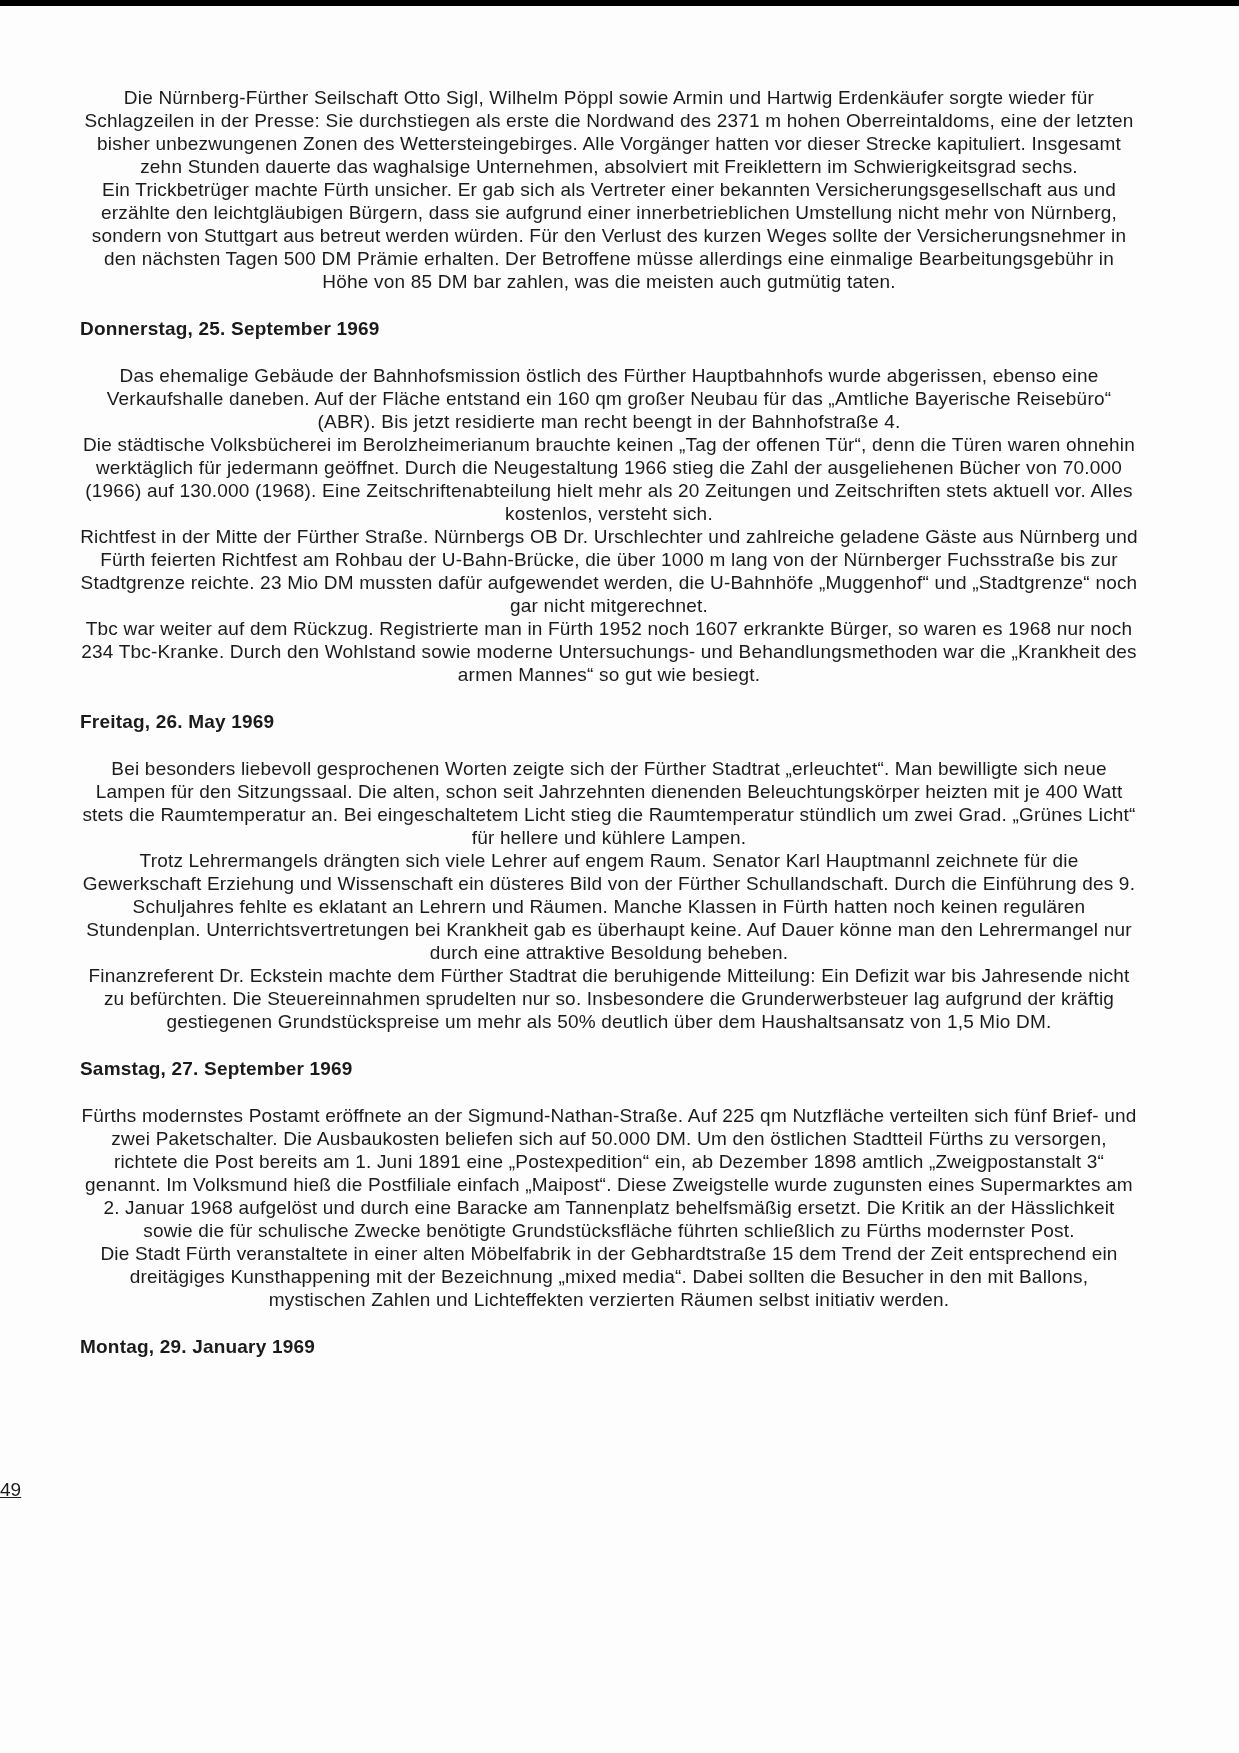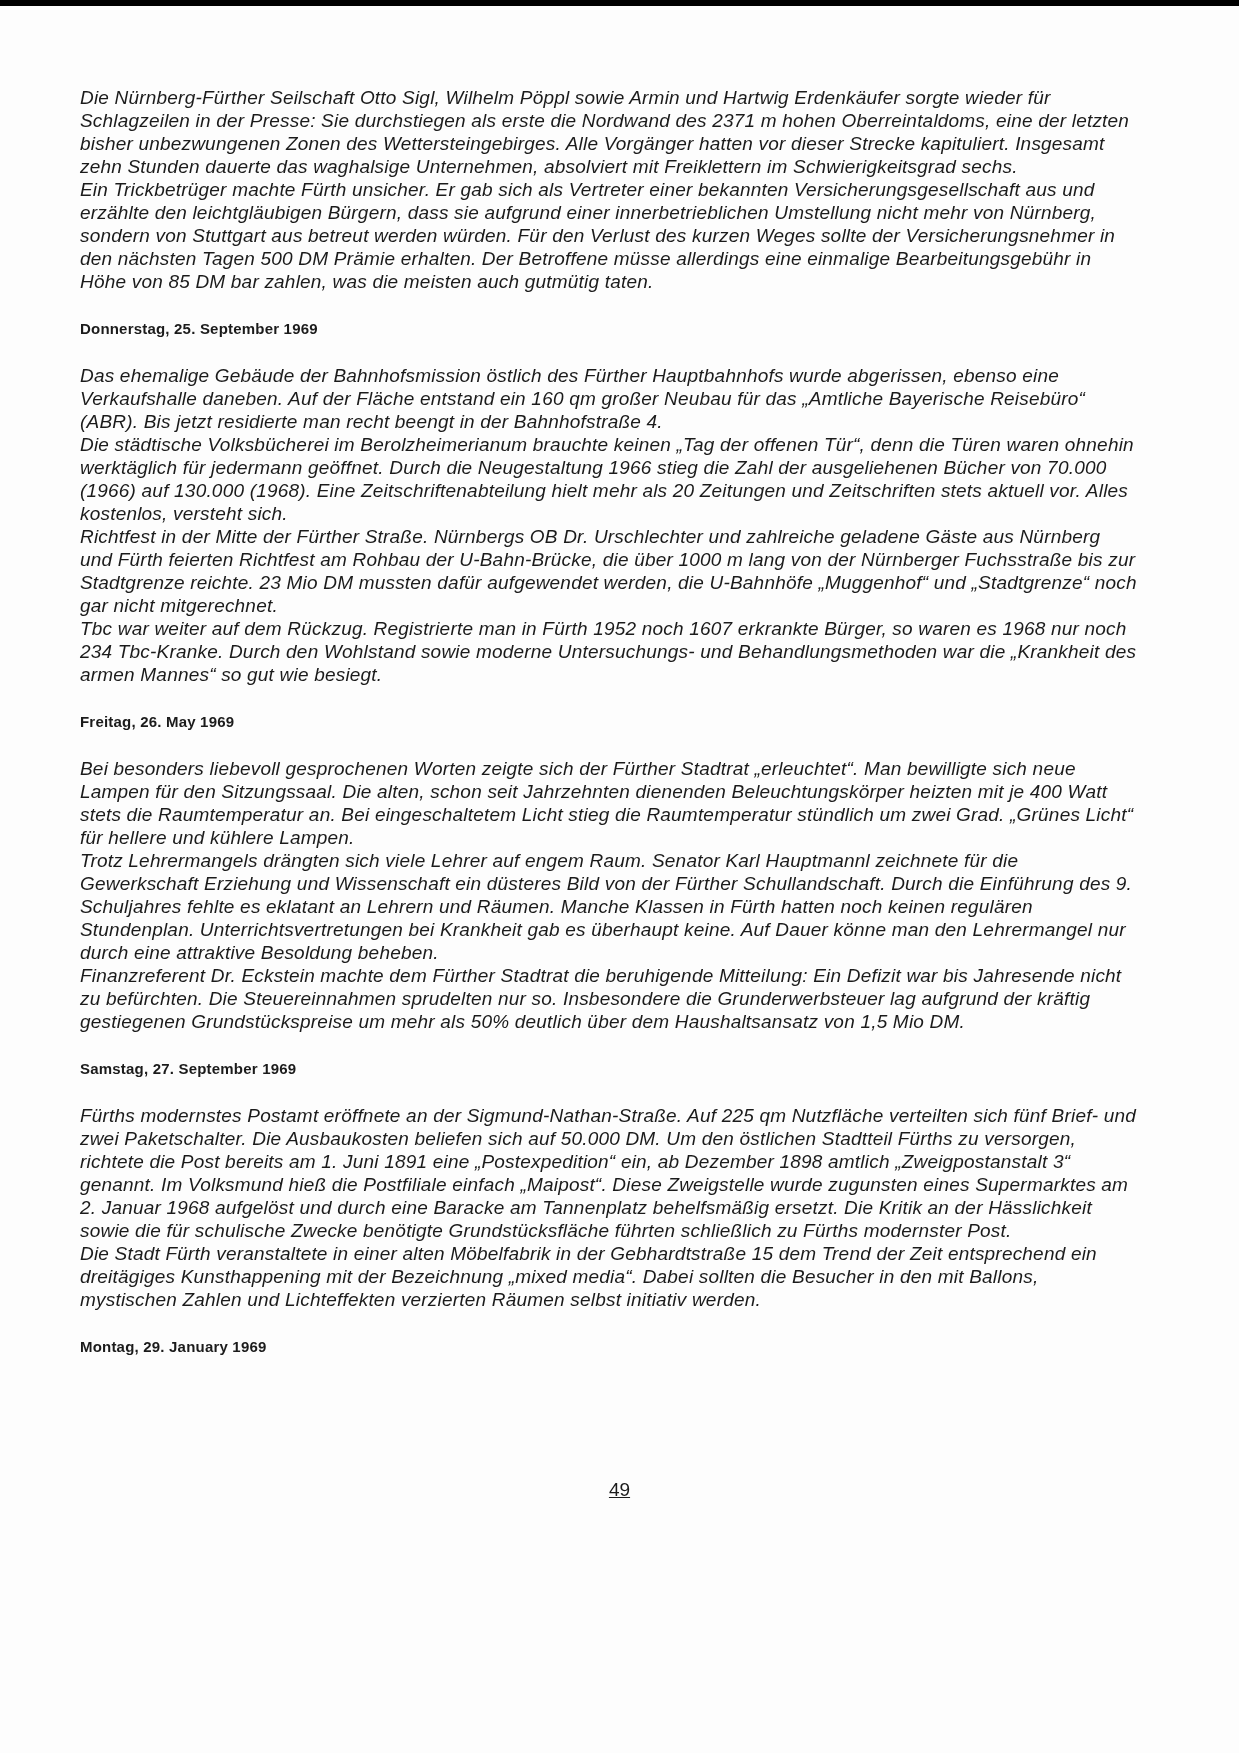--- a/index.html
+++ b/index.html
@@ -28,36 +28,34 @@
     position: absolute;
     left: 80px;
     top: 86px;
     width: 1058px;
   }
   .para {
     margin: 0;
     font-size: 19px;
     line-height: 23px;
     letter-spacing: 0.2px;
-    text-align: left;
-    font-style: italic;
+    text-align: center;
   }
   .heading {
     margin: 24px 0 24px 0;
-    font-size: 15px;
+    font-size: 19px;
     line-height: 23px;
     letter-spacing: 0.2px;
     font-weight: bold;
   }
   .page-number {
     position: absolute;
     top: 1478px;
     left: 0;
     width: 100%;
-    text-align: center;
     font-size: 19px;
     line-height: 23px;
     text-decoration: underline;
   }
 </style>
 </head>
 <body>
 
 <div class="page">
   <div class="scan-edge"></div>

